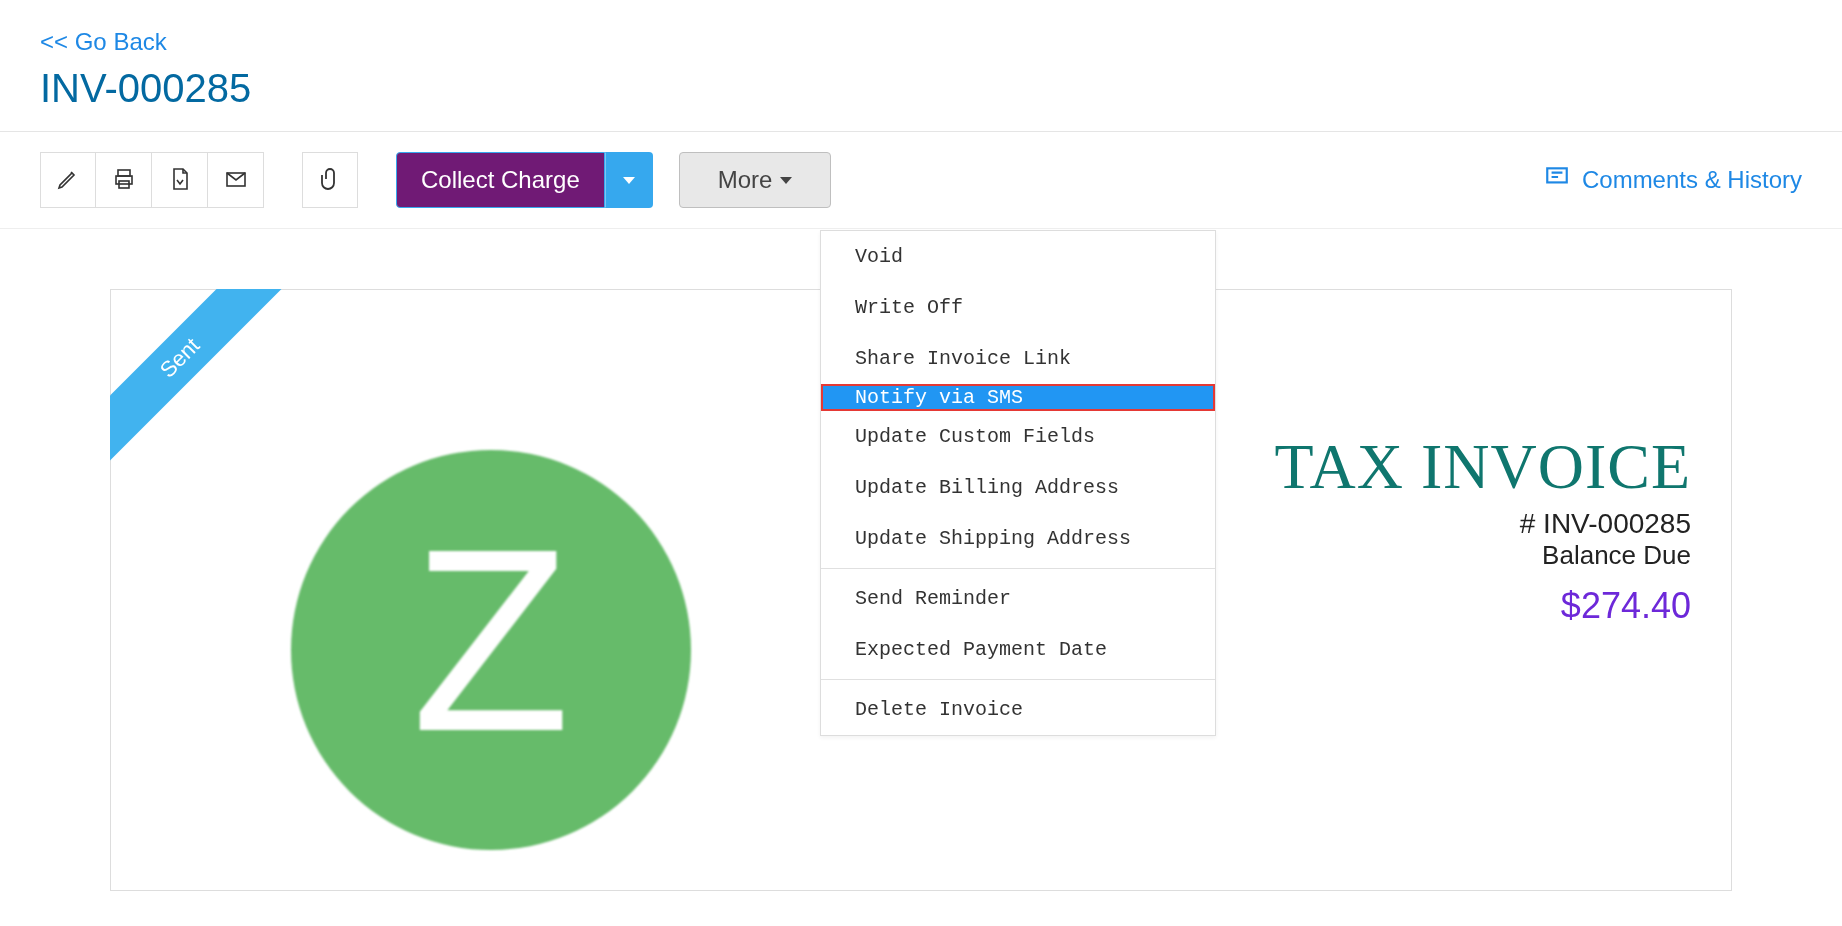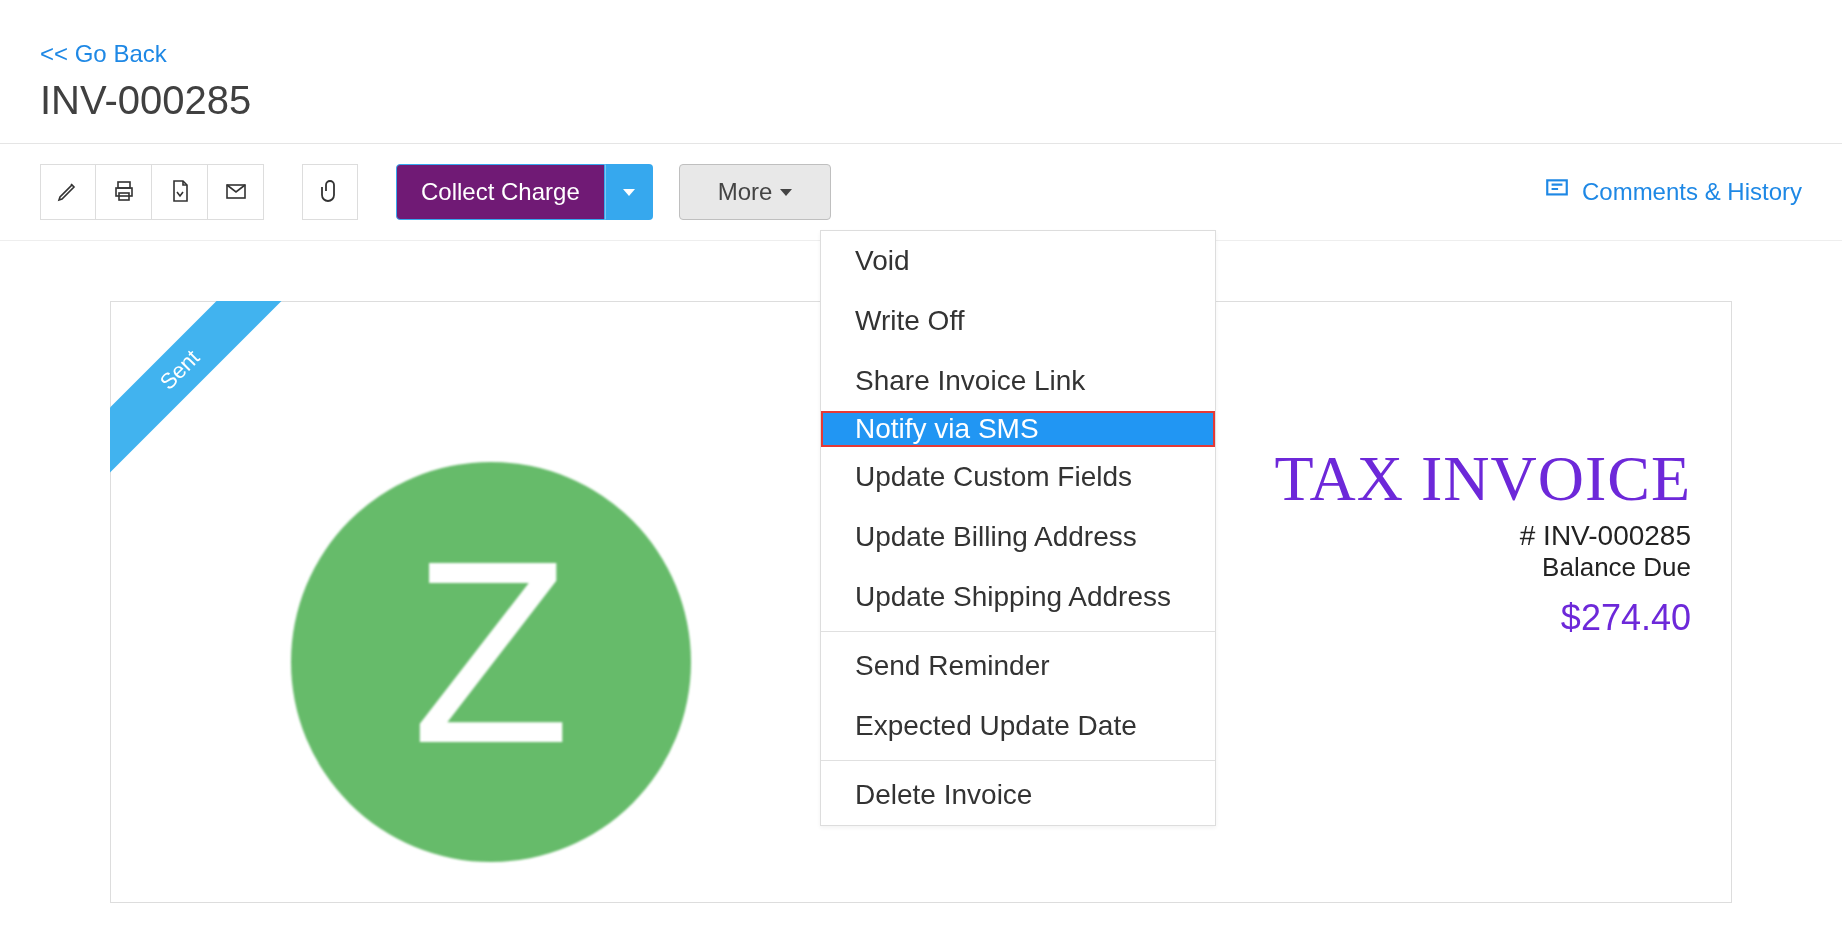--- a/index.html
+++ b/index.html
@@ -7,34 +7,34 @@
   font-family: -apple-system, BlinkMacSystemFont, "Segoe UI", Helvetica, Arial, sans-serif;
   background: #fff;
   color: #333;
   font-size: 16px;
 }
 .page {
   width: 1842px;
   position: relative;
 }
 .header-area {
-  padding: 40px 40px 20px 40px;
+  padding: 28px 40px 20px 40px;
   border-bottom: 1px solid #e5e5e5;
 }
 .go-back {
   color: #1e88e5;
   font-size: 24px;
   text-decoration: none;
   cursor: pointer;
   display: inline-block;
   margin-bottom: 10px;
 }
 .inv-title {
   font-size: 40px;
-  color: #404040;
+  color: #0369a1;
   font-weight: 400;
 }
 .toolbar {
   padding: 20px 40px;
   display: flex;
   align-items: center;
   gap: 10px;
   border-bottom: 1px solid #eee;
 }
 .btn-icon-group {
@@ -133,23 +133,24 @@
   left: 820px;
   top: 230px;
   width: 396px;
   background: #fff;
   border: 1px solid #ddd;
   box-shadow: 0 2px 4px rgba(0,0,0,0.05);
   z-index: 100;
 }
 .dropdown-item {
   padding: 14px 34px;
-  font-size: 28px;
+  font-size: 20px;
   color: #333;
   cursor: pointer;
+  font-family: Liberation Mono, monospace;
 }
 .dropdown-item.highlight {
   background: #2196f3;
   color: #fff;
   border: 2px solid #e53935;
   padding: 0 32px;
 }
 .dropdown-divider {
   border-top: 1px solid #e0e0e0;
   margin: 4px 0;
@@ -207,21 +208,21 @@
 }
 .invoice-right {
   position: absolute;
   right: 40px;
   top: 140px;
   text-align: right;
 }
 .tax-invoice {
   font-family: "Times New Roman", Times, serif;
   font-size: 64px;
-  color: #6d28d9;
+  color: #0f766e;
   letter-spacing: 1px;
 }
 .inv-num {
   font-size: 28px;
   color: #222;
   margin-top: 4px;
   font-weight: 500;
 }
 .balance-label {
   font-size: 26px;
@@ -317,21 +318,21 @@
   <div class="dropdown">
     <div class="dropdown-item">Void</div>
     <div class="dropdown-item">Write Off</div>
     <div class="dropdown-item">Share Invoice Link</div>
     <div class="dropdown-item highlight">Notify via SMS</div>
     <div class="dropdown-item">Update Custom Fields</div>
     <div class="dropdown-item">Update Billing Address</div>
     <div class="dropdown-item">Update Shipping Address</div>
     <div class="dropdown-divider"></div>
     <div class="dropdown-item">Send Reminder</div>
-    <div class="dropdown-item">Expected Update Date</div>
+    <div class="dropdown-item">Expected Payment Date</div>
     <div class="dropdown-divider"></div>
     <div class="dropdown-item">Delete Invoice</div>
   </div>
 
   <div class="preview">
     <div class="ribbon">
       <div class="ribbon-band">Sent</div>
     </div>
     <div class="logo">
       <div class="logo-z">Z</div>

